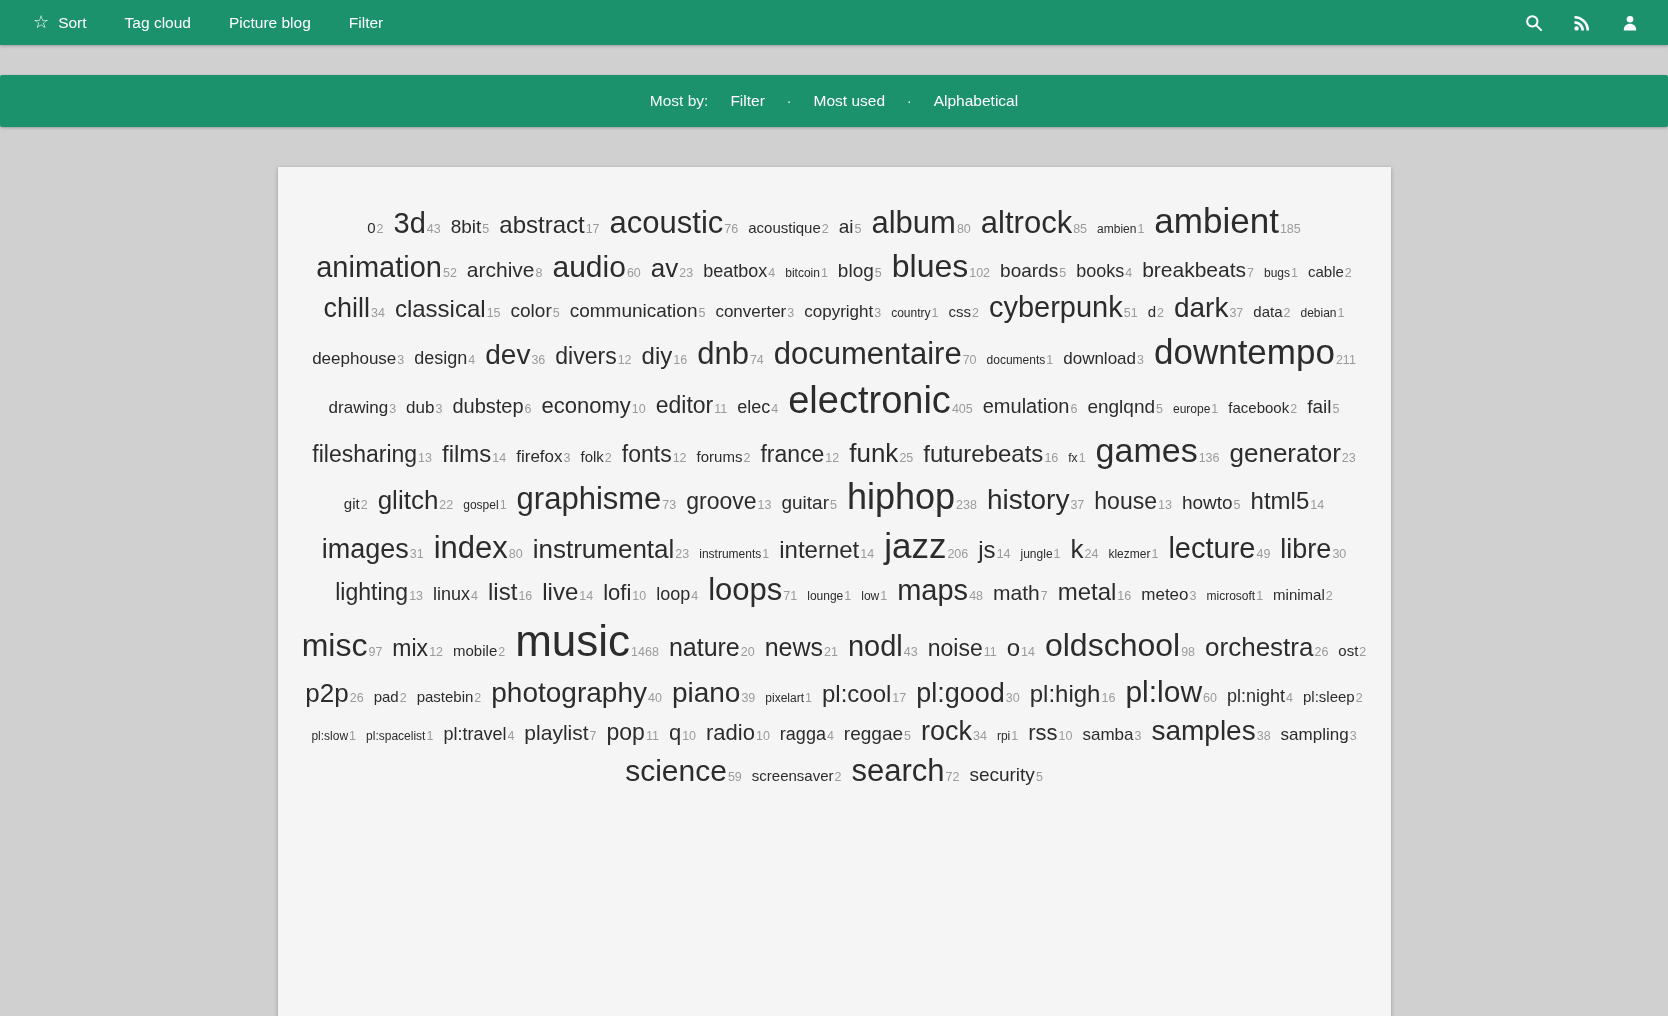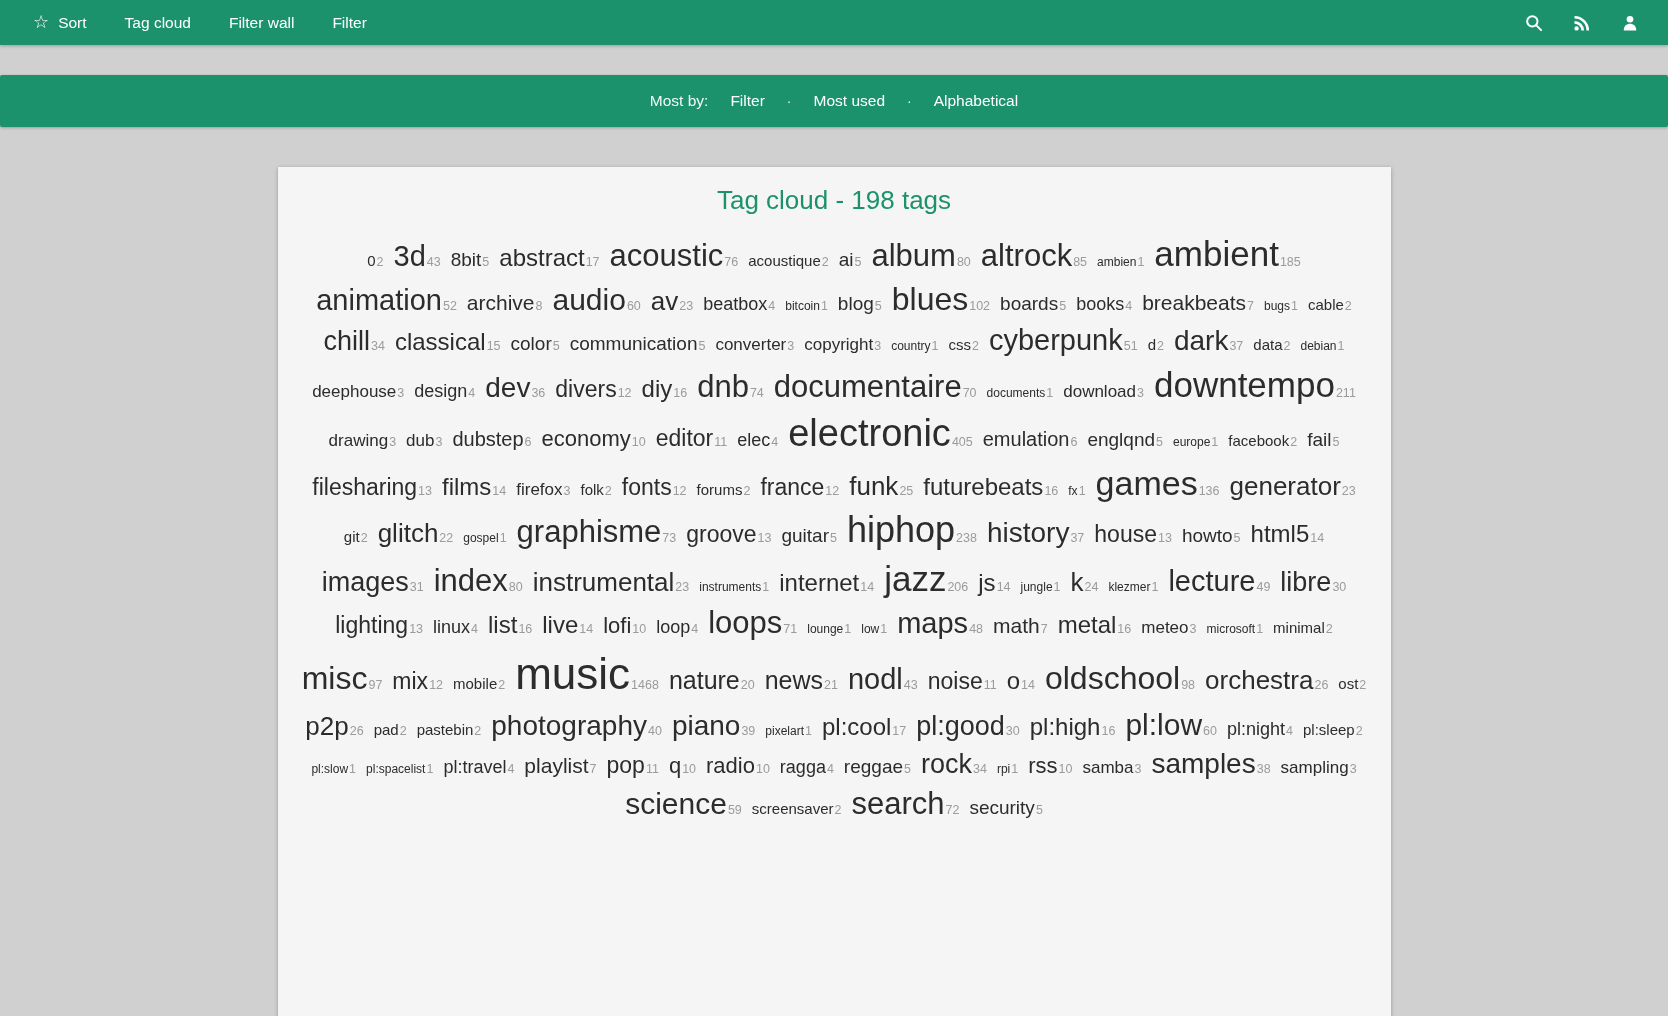--- a/index.html
+++ b/index.html
@@ -125,21 +125,21 @@
 <nav class="topbar">
   <div class="nav-left">
     <a class="nav-item">
       <span class="star-glyph">☆</span>
       <span>Sort</span>
     </a>
     <a class="nav-item">
       <span>Tag cloud</span>
     </a>
     <a class="nav-item">
-      <span>Filter wall</span>
+      <span>Picture blog</span>
     </a>
     <a class="nav-item">
       <span>Filter</span>
     </a>
   </div>
   <div class="nav-right">
     <span class="nav-icon">
       <svg viewBox="0 0 24 24" fill="none" stroke="#ffffff" stroke-width="2.4" stroke-linecap="round">
         <circle cx="10" cy="10" r="6.2"></circle>
           <line x1="14.8" y1="14.8" x2="20.5" y2="20.5"></line>
@@ -164,17 +164,16 @@
 <div class="sortbar">
   <span class="sort-label">Most by:</span>
   <span class="sort-option">Filter</span>
   <span class="sort-sep">·</span>
   <span class="sort-option">Most used</span>
   <span class="sort-sep">·</span>
   <span class="sort-option">Alphabetical</span>
 </div>
 
 <main class="card">
-  <h2 class="card-title">Tag cloud - 198 tags</h2>
 
 
   <div class="tag-cloud"><span class="tag" style="font-size: 15px;"><span class="tag-label">0</span><span class="tag-count">2</span></span><span class="tag" style="font-size: 29px;"><span class="tag-label">3d</span><span class="tag-count">43</span></span><span class="tag" style="font-size: 19px;"><span class="tag-label">8bit</span><span class="tag-count">5</span></span><span class="tag" style="font-size: 24px;"><span class="tag-label">abstract</span><span class="tag-count">17</span></span><span class="tag" style="font-size: 31px;"><span class="tag-label">acoustic</span><span class="tag-count">76</span></span><span class="tag" style="font-size: 15px;"><span class="tag-label">acoustique</span><span class="tag-count">2</span></span><span class="tag" style="font-size: 19px;"><span class="tag-label">ai</span><span class="tag-count">5</span></span><span class="tag" style="font-size: 31px;"><span class="tag-label">album</span><span class="tag-count">80</span></span><span class="tag" style="font-size: 31px;"><span class="tag-label">altrock</span><span class="tag-count">85</span></span><span class="tag" style="font-size: 12px;"><span class="tag-label">ambien</span><span class="tag-count">1</span></span><span class="tag" style="font-size: 35px;"><span class="tag-label">ambient</span><span class="tag-count">185</span></span><span class="tag" style="font-size: 29px;"><span class="tag-label">animation</span><span class="tag-count">52</span></span><span class="tag" style="font-size: 21px;"><span class="tag-label">archive</span><span class="tag-count">8</span></span><span class="tag" style="font-size: 30px;"><span class="tag-label">audio</span><span class="tag-count">60</span></span><span class="tag" style="font-size: 26px;"><span class="tag-label">av</span><span class="tag-count">23</span></span><span class="tag" style="font-size: 18px;"><span class="tag-label">beatbox</span><span class="tag-count">4</span></span><span class="tag" style="font-size: 12px;"><span class="tag-label">bitcoin</span><span class="tag-count">1</span></span><span class="tag" style="font-size: 19px;"><span class="tag-label">blog</span><span class="tag-count">5</span></span><span class="tag" style="font-size: 32px;"><span class="tag-label">blues</span><span class="tag-count">102</span></span><span class="tag" style="font-size: 19px;"><span class="tag-label">boards</span><span class="tag-count">5</span></span><span class="tag" style="font-size: 18px;"><span class="tag-label">books</span><span class="tag-count">4</span></span><span class="tag" style="font-size: 21px;"><span class="tag-label">breakbeats</span><span class="tag-count">7</span></span><span class="tag" style="font-size: 12px;"><span class="tag-label">bugs</span><span class="tag-count">1</span></span><span class="tag" style="font-size: 15px;"><span class="tag-label">cable</span><span class="tag-count">2</span></span><span class="tag" style="font-size: 27px;"><span class="tag-label">chill</span><span class="tag-count">34</span></span><span class="tag" style="font-size: 24px;"><span class="tag-label">classical</span><span class="tag-count">15</span></span><span class="tag" style="font-size: 19px;"><span class="tag-label">color</span><span class="tag-count">5</span></span><span class="tag" style="font-size: 19px;"><span class="tag-label">communication</span><span class="tag-count">5</span></span><span class="tag" style="font-size: 17px;"><span class="tag-label">converter</span><span class="tag-count">3</span></span><span class="tag" style="font-size: 17px;"><span class="tag-label">copyright</span><span class="tag-count">3</span></span><span class="tag" style="font-size: 12px;"><span class="tag-label">country</span><span class="tag-count">1</span></span><span class="tag" style="font-size: 15px;"><span class="tag-label">css</span><span class="tag-count">2</span></span><span class="tag" style="font-size: 29px;"><span class="tag-label">cyberpunk</span><span class="tag-count">51</span></span><span class="tag" style="font-size: 15px;"><span class="tag-label">d</span><span class="tag-count">2</span></span><span class="tag" style="font-size: 28px;"><span class="tag-label">dark</span><span class="tag-count">37</span></span><span class="tag" style="font-size: 15px;"><span class="tag-label">data</span><span class="tag-count">2</span></span><span class="tag" style="font-size: 12px;"><span class="tag-label">debian</span><span class="tag-count">1</span></span><span class="tag" style="font-size: 17px;"><span class="tag-label">deephouse</span><span class="tag-count">3</span></span><span class="tag" style="font-size: 18px;"><span class="tag-label">design</span><span class="tag-count">4</span></span><span class="tag" style="font-size: 28px;"><span class="tag-label">dev</span><span class="tag-count">36</span></span><span class="tag" style="font-size: 23px;"><span class="tag-label">divers</span><span class="tag-count">12</span></span><span class="tag" style="font-size: 24px;"><span class="tag-label">diy</span><span class="tag-count">16</span></span><span class="tag" style="font-size: 31px;"><span class="tag-label">dnb</span><span class="tag-count">74</span></span><span class="tag" style="font-size: 31px;"><span class="tag-label">documentaire</span><span class="tag-count">70</span></span><span class="tag" style="font-size: 12px;"><span class="tag-label">documents</span><span class="tag-count">1</span></span><span class="tag" style="font-size: 17px;"><span class="tag-label">download</span><span class="tag-count">3</span></span><span class="tag" style="font-size: 35px;"><span class="tag-label">downtempo</span><span class="tag-count">211</span></span><span class="tag" style="font-size: 17px;"><span class="tag-label">drawing</span><span class="tag-count">3</span></span><span class="tag" style="font-size: 17px;"><span class="tag-label">dub</span><span class="tag-count">3</span></span><span class="tag" style="font-size: 20px;"><span class="tag-label">dubstep</span><span class="tag-count">6</span></span><span class="tag" style="font-size: 22px;"><span class="tag-label">economy</span><span class="tag-count">10</span></span><span class="tag" style="font-size: 23px;"><span class="tag-label">editor</span><span class="tag-count">11</span></span><span class="tag" style="font-size: 18px;"><span class="tag-label">elec</span><span class="tag-count">4</span></span><span class="tag" style="font-size: 38px;"><span class="tag-label">electronic</span><span class="tag-count">405</span></span><span class="tag" style="font-size: 20px;"><span class="tag-label">emulation</span><span class="tag-count">6</span></span><span class="tag" style="font-size: 19px;"><span class="tag-label">englqnd</span><span class="tag-count">5</span></span><span class="tag" style="font-size: 12px;"><span class="tag-label">europe</span><span class="tag-count">1</span></span><span class="tag" style="font-size: 15px;"><span class="tag-label">facebook</span><span class="tag-count">2</span></span><span class="tag" style="font-size: 19px;"><span class="tag-label">fail</span><span class="tag-count">5</span></span><span class="tag" style="font-size: 23px;"><span class="tag-label">filesharing</span><span class="tag-count">13</span></span><span class="tag" style="font-size: 24px;"><span class="tag-label">films</span><span class="tag-count">14</span></span><span class="tag" style="font-size: 17px;"><span class="tag-label">firefox</span><span class="tag-count">3</span></span><span class="tag" style="font-size: 15px;"><span class="tag-label">folk</span><span class="tag-count">2</span></span><span class="tag" style="font-size: 23px;"><span class="tag-label">fonts</span><span class="tag-count">12</span></span><span class="tag" style="font-size: 15px;"><span class="tag-label">forums</span><span class="tag-count">2</span></span><span class="tag" style="font-size: 23px;"><span class="tag-label">france</span><span class="tag-count">12</span></span><span class="tag" style="font-size: 26px;"><span class="tag-label">funk</span><span class="tag-count">25</span></span><span class="tag" style="font-size: 24px;"><span class="tag-label">futurebeats</span><span class="tag-count">16</span></span><span class="tag" style="font-size: 12px;"><span class="tag-label">fx</span><span class="tag-count">1</span></span><span class="tag" style="font-size: 34px;"><span class="tag-label">games</span><span class="tag-count">136</span></span><span class="tag" style="font-size: 26px;"><span class="tag-label">generator</span><span class="tag-count">23</span></span><span class="tag" style="font-size: 15px;"><span class="tag-label">git</span><span class="tag-count">2</span></span><span class="tag" style="font-size: 26px;"><span class="tag-label">glitch</span><span class="tag-count">22</span></span><span class="tag" style="font-size: 12px;"><span class="tag-label">gospel</span><span class="tag-count">1</span></span><span class="tag" style="font-size: 31px;"><span class="tag-label">graphisme</span><span class="tag-count">73</span></span><span class="tag" style="font-size: 23px;"><span class="tag-label">groove</span><span class="tag-count">13</span></span><span class="tag" style="font-size: 19px;"><span class="tag-label">guitar</span><span class="tag-count">5</span></span><span class="tag" style="font-size: 36px;"><span class="tag-label">hiphop</span><span class="tag-count">238</span></span><span class="tag" style="font-size: 28px;"><span class="tag-label">history</span><span class="tag-count">37</span></span><span class="tag" style="font-size: 23px;"><span class="tag-label">house</span><span class="tag-count">13</span></span><span class="tag" style="font-size: 19px;"><span class="tag-label">howto</span><span class="tag-count">5</span></span><span class="tag" style="font-size: 24px;"><span class="tag-label">html5</span><span class="tag-count">14</span></span><span class="tag" style="font-size: 27px;"><span class="tag-label">images</span><span class="tag-count">31</span></span><span class="tag" style="font-size: 31px;"><span class="tag-label">index</span><span class="tag-count">80</span></span><span class="tag" style="font-size: 26px;"><span class="tag-label">instrumental</span><span class="tag-count">23</span></span><span class="tag" style="font-size: 12px;"><span class="tag-label">instruments</span><span class="tag-count">1</span></span><span class="tag" style="font-size: 24px;"><span class="tag-label">internet</span><span class="tag-count">14</span></span><span class="tag" style="font-size: 35px;"><span class="tag-label">jazz</span><span class="tag-count">206</span></span><span class="tag" style="font-size: 24px;"><span class="tag-label">js</span><span class="tag-count">14</span></span><span class="tag" style="font-size: 12px;"><span class="tag-label">jungle</span><span class="tag-count">1</span></span><span class="tag" style="font-size: 26px;"><span class="tag-label">k</span><span class="tag-count">24</span></span><span class="tag" style="font-size: 12px;"><span class="tag-label">klezmer</span><span class="tag-count">1</span></span><span class="tag" style="font-size: 29px;"><span class="tag-label">lecture</span><span class="tag-count">49</span></span><span class="tag" style="font-size: 27px;"><span class="tag-label">libre</span><span class="tag-count">30</span></span><span class="tag" style="font-size: 23px;"><span class="tag-label">lighting</span><span class="tag-count">13</span></span><span class="tag" style="font-size: 18px;"><span class="tag-label">linux</span><span class="tag-count">4</span></span><span class="tag" style="font-size: 24px;"><span class="tag-label">list</span><span class="tag-count">16</span></span><span class="tag" style="font-size: 24px;"><span class="tag-label">live</span><span class="tag-count">14</span></span><span class="tag" style="font-size: 22px;"><span class="tag-label">lofi</span><span class="tag-count">10</span></span><span class="tag" style="font-size: 18px;"><span class="tag-label">loop</span><span class="tag-count">4</span></span><span class="tag" style="font-size: 31px;"><span class="tag-label">loops</span><span class="tag-count">71</span></span><span class="tag" style="font-size: 12px;"><span class="tag-label">lounge</span><span class="tag-count">1</span></span><span class="tag" style="font-size: 12px;"><span class="tag-label">low</span><span class="tag-count">1</span></span><span class="tag" style="font-size: 29px;"><span class="tag-label">maps</span><span class="tag-count">48</span></span><span class="tag" style="font-size: 21px;"><span class="tag-label">math</span><span class="tag-count">7</span></span><span class="tag" style="font-size: 24px;"><span class="tag-label">metal</span><span class="tag-count">16</span></span><span class="tag" style="font-size: 17px;"><span class="tag-label">meteo</span><span class="tag-count">3</span></span><span class="tag" style="font-size: 12px;"><span class="tag-label">microsoft</span><span class="tag-count">1</span></span><span class="tag" style="font-size: 15px;"><span class="tag-label">minimal</span><span class="tag-count">2</span></span><span class="tag" style="font-size: 32px;"><span class="tag-label">misc</span><span class="tag-count">97</span></span><span class="tag" style="font-size: 23px;"><span class="tag-label">mix</span><span class="tag-count">12</span></span><span class="tag" style="font-size: 15px;"><span class="tag-label">mobile</span><span class="tag-count">2</span></span><span class="tag" style="font-size: 44px;"><span class="tag-label">music</span><span class="tag-count">1468</span></span><span class="tag" style="font-size: 25px;"><span class="tag-label">nature</span><span class="tag-count">20</span></span><span class="tag" style="font-size: 25px;"><span class="tag-label">news</span><span class="tag-count">21</span></span><span class="tag" style="font-size: 29px;"><span class="tag-label">nodl</span><span class="tag-count">43</span></span><span class="tag" style="font-size: 23px;"><span class="tag-label">noise</span><span class="tag-count">11</span></span><span class="tag" style="font-size: 24px;"><span class="tag-label">o</span><span class="tag-count">14</span></span><span class="tag" style="font-size: 32px;"><span class="tag-label">oldschool</span><span class="tag-count">98</span></span><span class="tag" style="font-size: 26px;"><span class="tag-label">orchestra</span><span class="tag-count">26</span></span><span class="tag" style="font-size: 15px;"><span class="tag-label">ost</span><span class="tag-count">2</span></span><span class="tag" style="font-size: 26px;"><span class="tag-label">p2p</span><span class="tag-count">26</span></span><span class="tag" style="font-size: 15px;"><span class="tag-label">pad</span><span class="tag-count">2</span></span><span class="tag" style="font-size: 15px;"><span class="tag-label">pastebin</span><span class="tag-count">2</span></span><span class="tag" style="font-size: 28px;"><span class="tag-label">photography</span><span class="tag-count">40</span></span><span class="tag" style="font-size: 28px;"><span class="tag-label">piano</span><span class="tag-count">39</span></span><span class="tag" style="font-size: 12px;"><span class="tag-label">pixelart</span><span class="tag-count">1</span></span><span class="tag" style="font-size: 24px;"><span class="tag-label">pl:cool</span><span class="tag-count">17</span></span><span class="tag" style="font-size: 27px;"><span class="tag-label">pl:good</span><span class="tag-count">30</span></span><span class="tag" style="font-size: 24px;"><span class="tag-label">pl:high</span><span class="tag-count">16</span></span><span class="tag" style="font-size: 30px;"><span class="tag-label">pl:low</span><span class="tag-count">60</span></span><span class="tag" style="font-size: 18px;"><span class="tag-label">pl:night</span><span class="tag-count">4</span></span><span class="tag" style="font-size: 15px;"><span class="tag-label">pl:sleep</span><span class="tag-count">2</span></span><span class="tag" style="font-size: 12px;"><span class="tag-label">pl:slow</span><span class="tag-count">1</span></span><span class="tag" style="font-size: 12px;"><span class="tag-label">pl:spacelist</span><span class="tag-count">1</span></span><span class="tag" style="font-size: 18px;"><span class="tag-label">pl:travel</span><span class="tag-count">4</span></span><span class="tag" style="font-size: 21px;"><span class="tag-label">playlist</span><span class="tag-count">7</span></span><span class="tag" style="font-size: 23px;"><span class="tag-label">pop</span><span class="tag-count">11</span></span><span class="tag" style="font-size: 22px;"><span class="tag-label">q</span><span class="tag-count">10</span></span><span class="tag" style="font-size: 22px;"><span class="tag-label">radio</span><span class="tag-count">10</span></span><span class="tag" style="font-size: 18px;"><span class="tag-label">ragga</span><span class="tag-count">4</span></span><span class="tag" style="font-size: 19px;"><span class="tag-label">reggae</span><span class="tag-count">5</span></span><span class="tag" style="font-size: 27px;"><span class="tag-label">rock</span><span class="tag-count">34</span></span><span class="tag" style="font-size: 12px;"><span class="tag-label">rpi</span><span class="tag-count">1</span></span><span class="tag" style="font-size: 22px;"><span class="tag-label">rss</span><span class="tag-count">10</span></span><span class="tag" style="font-size: 17px;"><span class="tag-label">samba</span><span class="tag-count">3</span></span><span class="tag" style="font-size: 28px;"><span class="tag-label">samples</span><span class="tag-count">38</span></span><span class="tag" style="font-size: 17px;"><span class="tag-label">sampling</span><span class="tag-count">3</span></span><span class="tag" style="font-size: 30px;"><span class="tag-label">science</span><span class="tag-count">59</span></span><span class="tag" style="font-size: 15px;"><span class="tag-label">screensaver</span><span class="tag-count">2</span></span><span class="tag" style="font-size: 31px;"><span class="tag-label">search</span><span class="tag-count">72</span></span><span class="tag" style="font-size: 19px;"><span class="tag-label">security</span><span class="tag-count">5</span></span></div>
 </main>
 
 </body></html>

